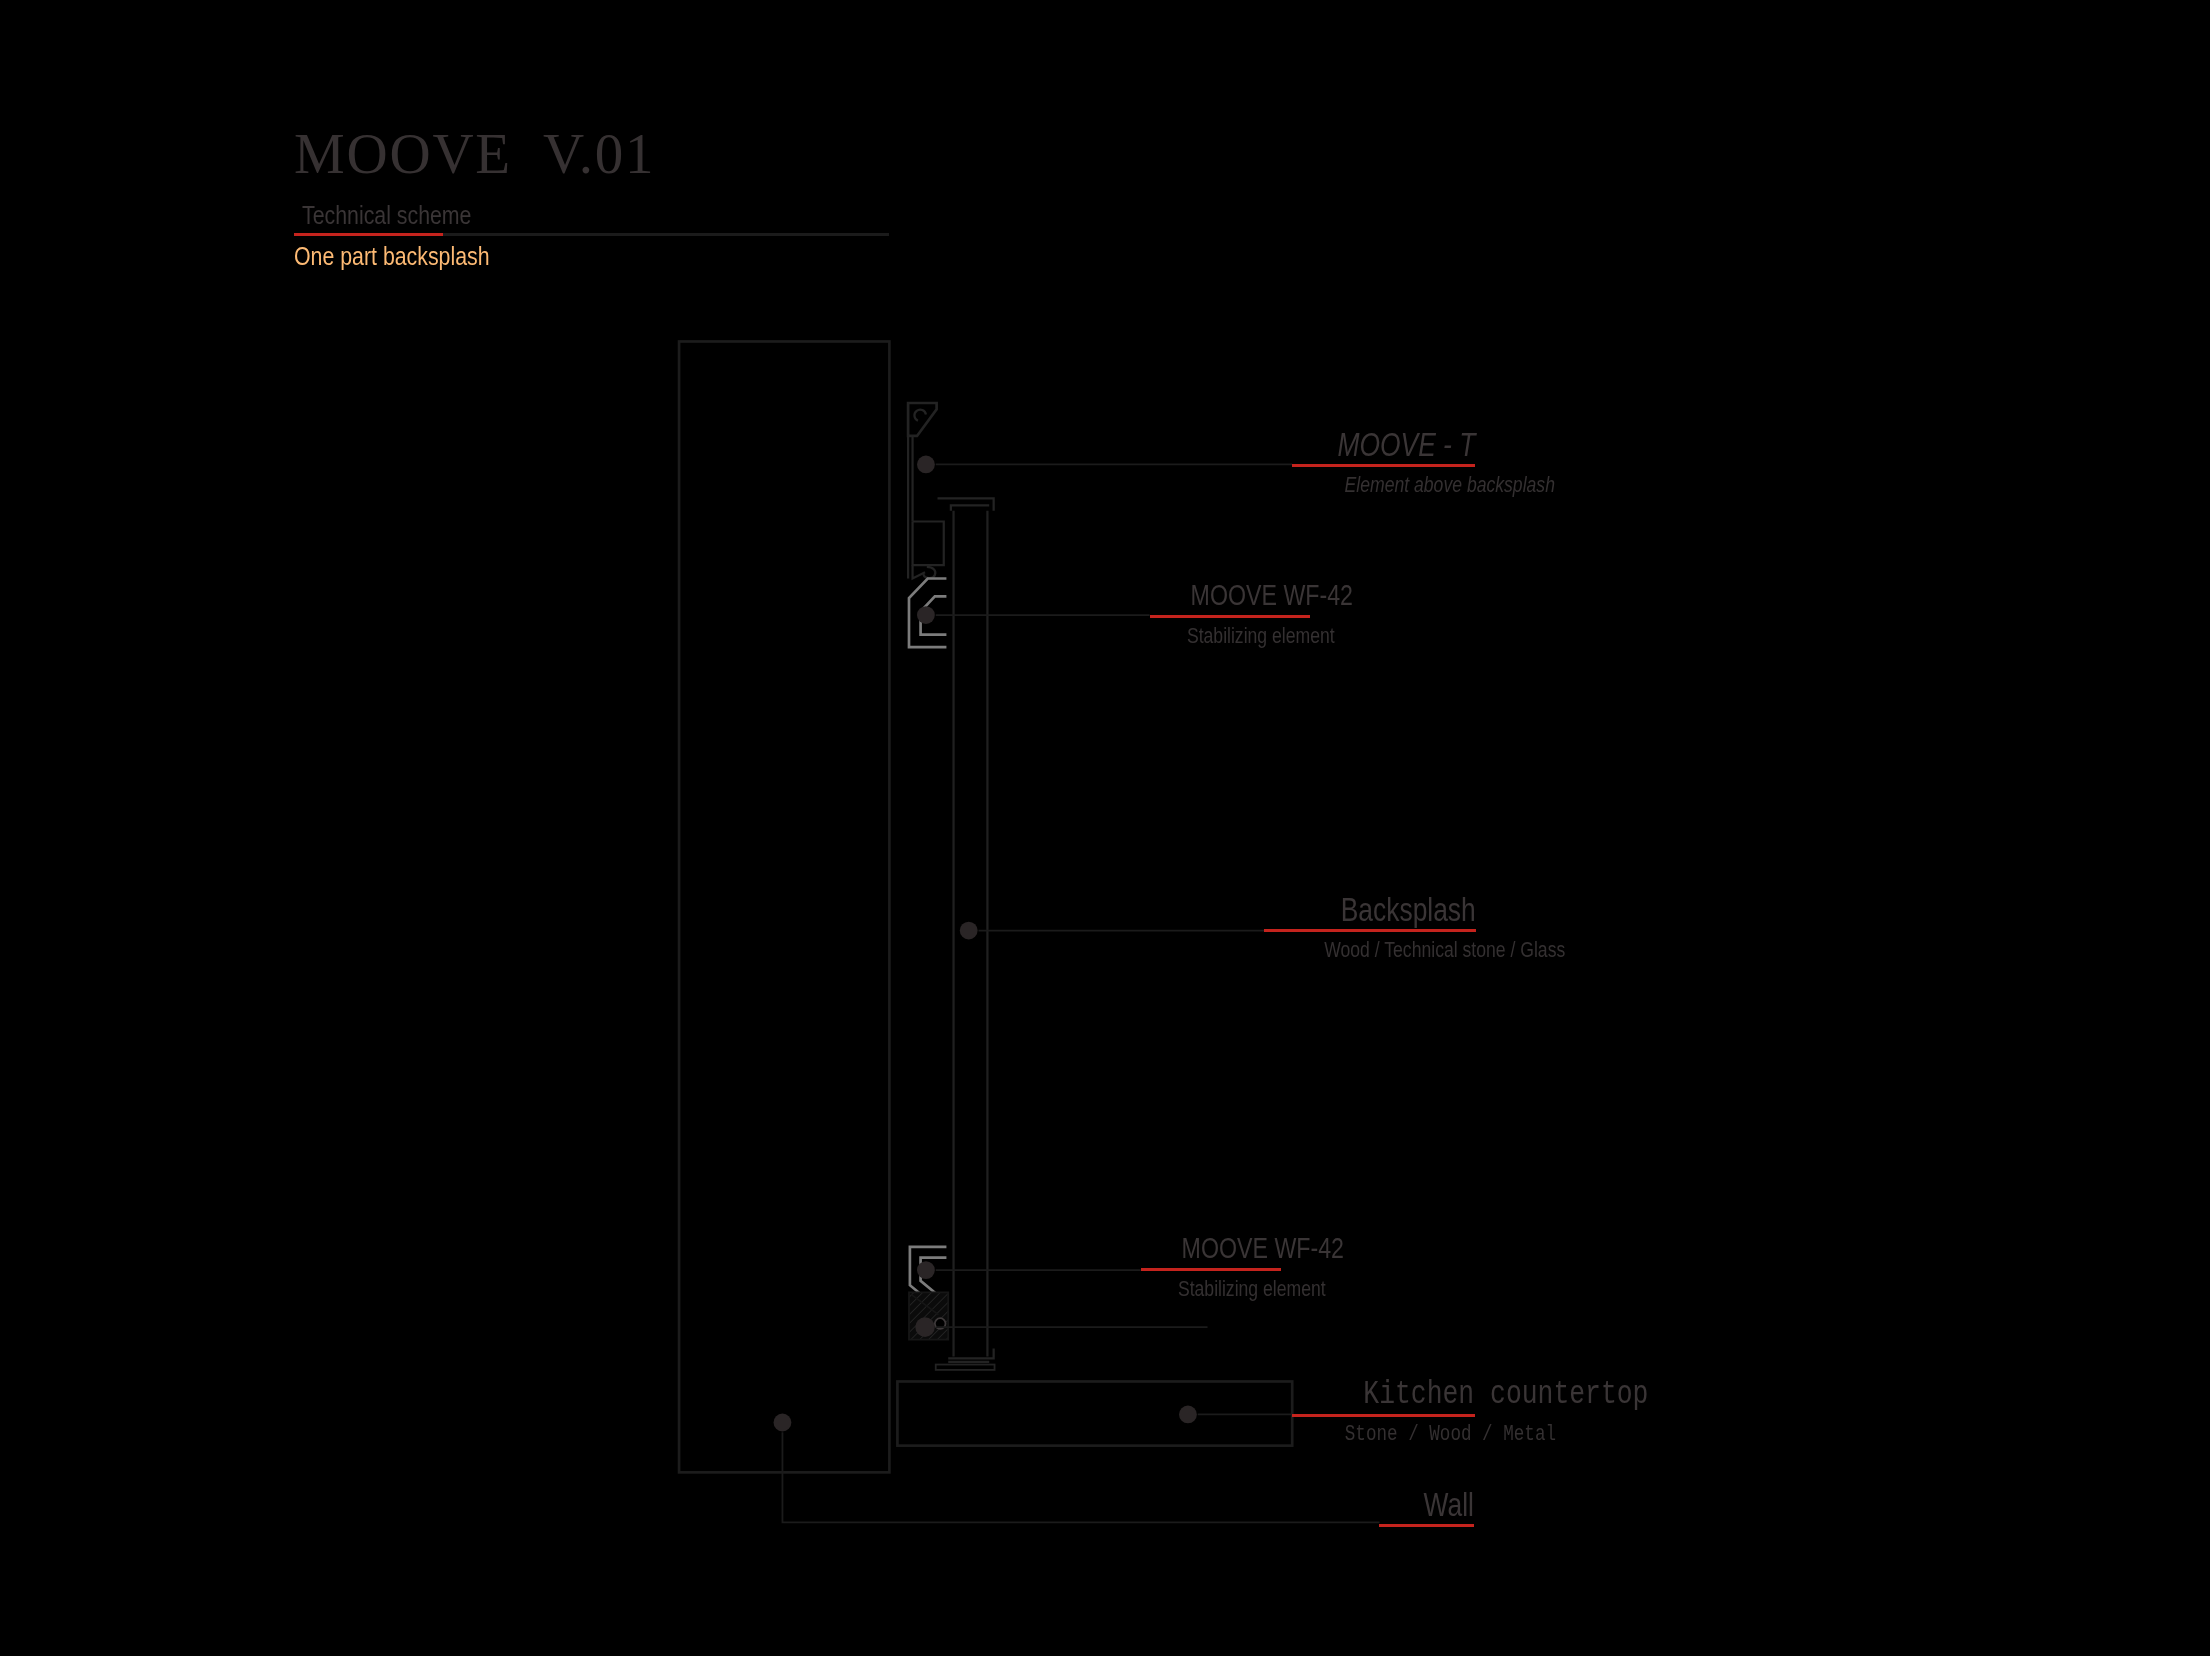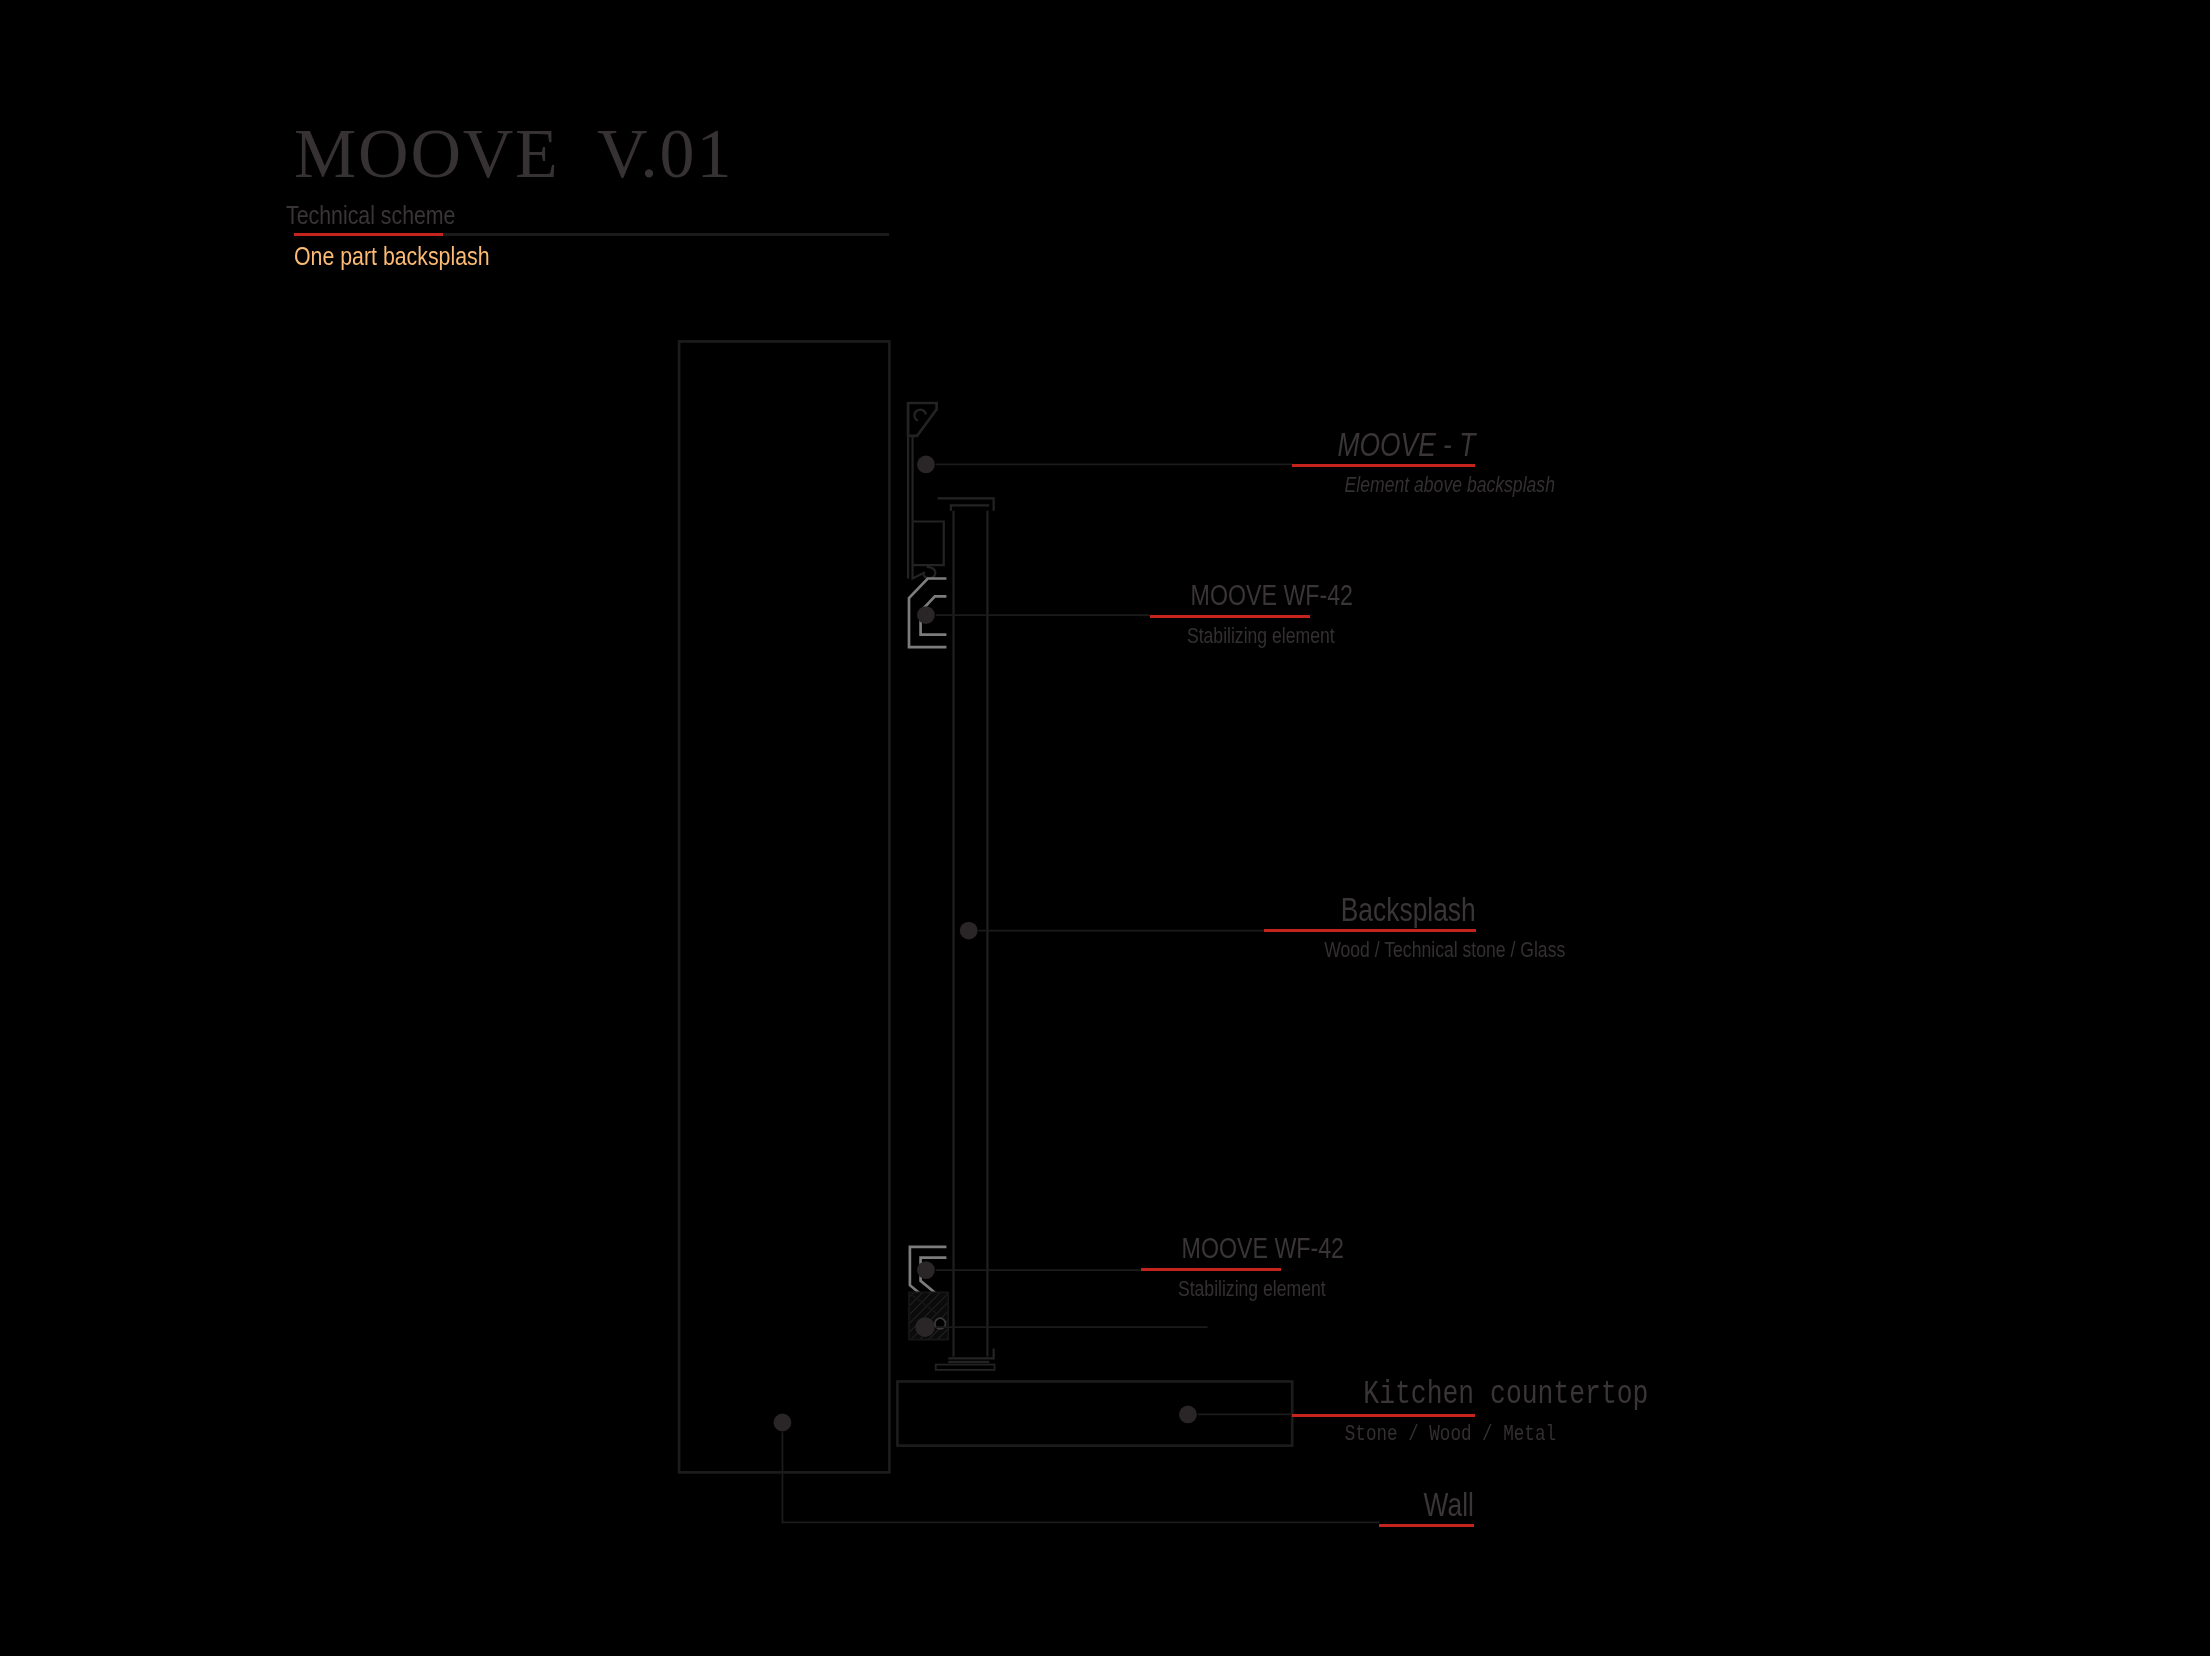--- a/index.html
+++ b/index.html
@@ -5,25 +5,25 @@
   html,body { margin:0; padding:0; background:#000; }
   .page {
     position:relative; width:2211px; height:1657px; background:#000000;
     overflow:hidden; font-family:"Liberation Sans", sans-serif;
   }
   svg.draw { position:absolute; left:0; top:0; width:2211px; height:1657px; }
 
   
   .hdr-title {
     position:absolute; left:294px; top:123px;
-    font-family:"Liberation Serif", serif; font-size:70px; line-height:62px;
+    font-family:"Liberation Serif", serif; font-size:57px; line-height:62px;
     color:#363132; white-space:pre; letter-spacing:1.8px;text-align:center;
   }
   .hdr-scheme {
-    position:absolute; left:286px; top:200px; font-size:26px; line-height:30px; color:#3a3536;text-decoration:underline;
+    position:absolute; left:302px; top:200px; font-size:26px; line-height:30px; color:#3a3536;text-decoration:underline;
   }
   .hdr-scheme .cl, .hdr-variant .cl { display:inline-block; transform:scaleX(0.82); transform-origin:0 100%; white-space:nowrap; }
   .hdr-line { position:absolute; left:294px; top:233px; width:595px; height:2.7px; display:flex; }
   .hdr-line .red  { width:149px; background:#c5231d; }
   .hdr-line .gray { flex:1; background:#1b1b1b; }
   .hdr-variant {
     position:absolute; left:294px; top:241px; font-size:26px; line-height:30px; color:#fdba74;
   }
 
   

